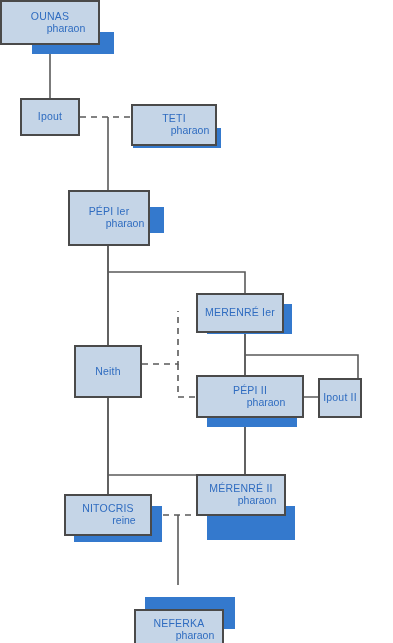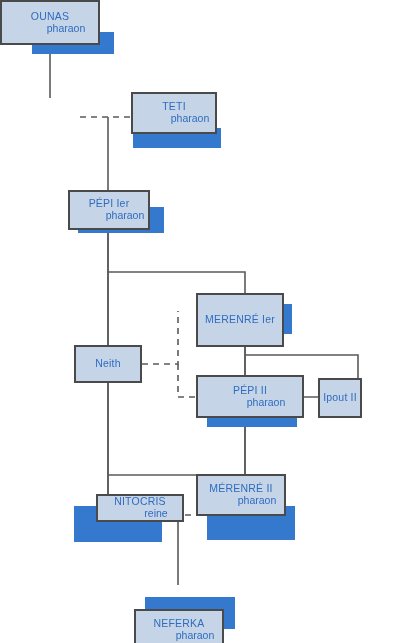--- a/index.html
+++ b/index.html
@@ -97,49 +97,52 @@
   <div class="shadow" style="left:207px;top:392px;width:90px;height:35px;"></div>
   <div class="shadow" style="left:74px;top:506px;width:88px;height:36px;"></div>
   <div class="shadow" style="left:207px;top:506px;width:88px;height:34px;"></div>
   <div class="shadow" style="left:145px;top:597px;width:90px;height:32px;"></div>
 
   <div class="node" style="left:0px;top:0px;width:100px;height:45px;">
     <span class="nm">OUNAS</span>
     <span class="ttl">pharaon</span>
   </div>
 
+  <div class="node" style="left:20px;top:98px;width:60px;height:38px;">
+    <span class="nm">Ipout</span>
+  </div>
 
-  <div class="node" style="left:131px;top:92px;width:86px;height:42px;">
+  <div class="node" style="left:131px;top:104px;width:86px;height:42px;">
     <span class="nm">TETI</span>
     <span class="ttl">pharaon</span>
   </div>
 
-  <div class="node" style="left:68px;top:190px;width:82px;height:40px;">
+  <div class="node" style="left:68px;top:190px;width:82px;height:56px;">
     <span class="nm">PÉPI Ier</span>
     <span class="ttl">pharaon</span>
   </div>
 
-  <div class="node" style="left:196px;top:293px;width:88px;height:54px;">
+  <div class="node" style="left:196px;top:293px;width:88px;height:40px;">
     <span class="nm">MERENRÉ Ier</span>
   </div>
 
-  <div class="node" style="left:74px;top:345px;width:68px;height:38px;">
+  <div class="node" style="left:74px;top:345px;width:68px;height:53px;">
     <span class="nm">Neith</span>
   </div>
 
   <div class="node" style="left:196px;top:375px;width:108px;height:43px;">
     <span class="nm">PÉPI II</span>
     <span class="ttl">pharaon</span>
   </div>
 
   <div class="node" style="left:318px;top:378px;width:44px;height:40px;">
     <span class="nm">Ipout II</span>
   </div>
 
-  <div class="node" style="left:64px;top:494px;width:88px;height:28px;margin-left:32px;">
+  <div class="node" style="left:64px;top:494px;width:88px;height:42px;">
     <span class="nm">NITOCRIS</span>
     <span class="ttl">reine</span>
   </div>
 
   <div class="node" style="left:196px;top:474px;width:90px;height:42px;text-align:center;">
     <span class="nm">MÉRENRÉ II</span>
     <span class="ttl">pharaon</span>
   </div>
 
   <div class="node" style="left:134px;top:609px;width:90px;height:42px;">

